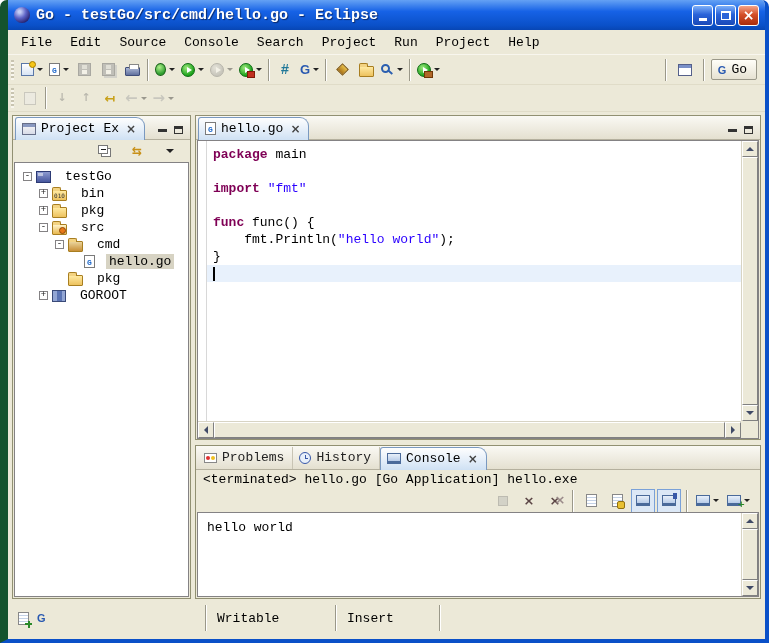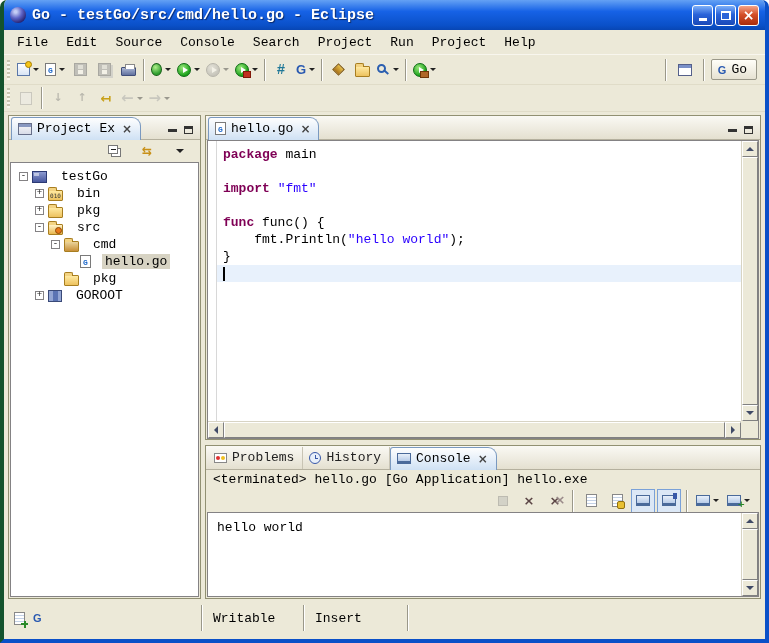--- a/index.html
+++ b/index.html
@@ -1,19 +1,19 @@
 <!DOCTYPE html>
 <html><head>
 <meta charset="utf-8">
 <style>
   *{box-sizing:border-box;margin:0;padding:0}
   html,body{background:#fff}
   body{width:769px;height:643px;font-family:"Liberation Mono",monospace;font-size:13px;overflow:hidden}
   .window{width:769px;height:643px;display:flex;flex-direction:column;background:#ece9d8;
-    border-left:4px solid #14532d;border-right:4px solid #0a50c8;border-bottom:4px solid #0a50c8;
+    border-left:8px solid #14532d;border-right:4px solid #0a50c8;border-bottom:4px solid #0a50c8;
     border-radius:7px 7px 0 0;overflow:hidden}
   
   .titlebar{height:30px;flex:none;display:flex;align-items:center;gap:6px;padding:0 6px;
     background:linear-gradient(#64a1f4,#1662e6 38%,#0a50c8 85%,#0846b4)}
   .eclball{width:16px;height:16px;border-radius:50%;flex:none;
     background:radial-gradient(circle at 35% 30%,#c4cdf5 8%,#5d63c6 42%,#241f6b 78%)}
   .title-text{flex:1;color:#fff;font-weight:bold;font-size:15px;white-space:nowrap;overflow:hidden;
     text-shadow:1px 1px 1px #0b2a6b}
   .wbtns{display:flex;gap:2px;flex:none}
   .wbtn{width:21px;height:21px;border:1px solid #fff;border-radius:3px;display:flex;align-items:center;justify-content:center;
@@ -36,21 +36,21 @@
   .tbtn.pressed{border:1px solid #7aa1d8;background:#dcE8f6}
   .dd{width:0;height:0;border-top:3px solid #222;border-left:3px solid transparent;border-right:3px solid transparent;margin-left:3px}
   .grip{width:3px;height:20px;margin:0 4px 0 3px;background:repeating-linear-gradient(180deg,#c8c4b0 0 2px,#f8f6ee 2px 4px)}
   .tsep{width:2px;height:22px;border-left:1px solid #9a9889;border-right:1px solid #fff;margin:0 3px}
   .persp{margin-left:auto;display:flex;align-items:center;gap:3px;padding-right:8px}
   .persp-btn{display:flex;align-items:center;gap:5px;border:1px solid #9a9889;border-radius:2px;
     background:linear-gradient(#fffef8,#e6e2d2);padding:2px 9px 2px 6px;font:13px "Liberation Mono",monospace}
   
   .workspace{flex:1;display:flex;gap:4px;padding:3px 4px 0;min-height:0}
   .view{border:1px solid #919072;display:flex;flex-direction:column;background:#ece9d8;min-height:0}
-  .explorer{width:193px;flex:none}
+  .explorer{width:179px;flex:none}
   .rightcol{flex:1;display:flex;flex-direction:column;gap:5px;min-width:0}
   .editorview{height:325px;flex:none}
   .consoleview{flex:1}
   .tabrow{height:24px;flex:none;display:flex;align-items:flex-end;background:linear-gradient(#faf9f4,#e4e0d0);
     border-bottom:1px solid #b4b09e;padding-left:2px}
   .tab{display:flex;align-items:center;gap:5px;padding:3px 8px 4px 6px;white-space:nowrap}
   .tab.active{background:linear-gradient(#fefefe,#cfe1f4);border:1px solid #7a99c0;border-bottom:none;
     border-radius:3px 9px 0 0;position:relative;top:1px}
   .tab.plain{border-right:1px solid #c8c4b4;color:#222}
   .tab .x{color:#444;font:bold 12px/12px "DejaVu Sans",sans-serif;margin-left:2px}
@@ -93,21 +93,21 @@
   
   .con-status{height:19px;flex:none;padding:2px 7px;white-space:nowrap;overflow:hidden}
   .con-tools{height:23px;flex:none;display:flex;justify-content:flex-end;align-items:center;gap:2px;padding:0 7px}
   .con-out{flex:1;display:grid;grid-template-columns:1fr 17px;background:#fff;border:1px solid #848284;margin:0 1px 1px;min-height:0}
   .outtext{grid-column:1;padding:7px 9px;white-space:pre}
   
   .statusbar{height:26px;flex:none;margin:6px 5px 8px;display:flex;align-items:center}
   .sb-left{width:192px;flex:none;display:flex;gap:8px;align-items:center;padding-left:5px;align-self:stretch}
   .sb-sep{width:2px;align-self:stretch;border-left:1px solid #9a9889;border-right:1px solid #fff}
   .sb-field{padding:0 10px;white-space:nowrap}
-  .sb-field.w1{width:100px}
+  .sb-field.w1{width:128px}
   .sb-field.w2{width:102px}
   .sb-rest{flex:1;align-self:stretch}
   
   .ic{display:inline-block;position:relative;flex:none}
   .icnew{width:13px;height:13px;background:linear-gradient(#fff,#d8e4f4);border:1px solid #5a77a8}
   .icnew:after{content:"";position:absolute;right:-3px;top:-3px;width:5px;height:5px;background:#f5c518;border:1px solid #a87e00;border-radius:50%}
   .pg{width:11px;height:13px;background:#fff;border:1px solid #7a7a7a}
   .pg i{position:absolute;left:0;width:100%;text-align:center;font:bold 8px/13px "Liberation Mono",monospace;color:#1b66c9;font-style:normal}
   .floppy{width:13px;height:13px;background:#7282b2;border:1px solid #39497a}
   .floppy:before{content:"";position:absolute;left:3px;top:1px;width:5px;height:4px;background:#c8d2e8}

